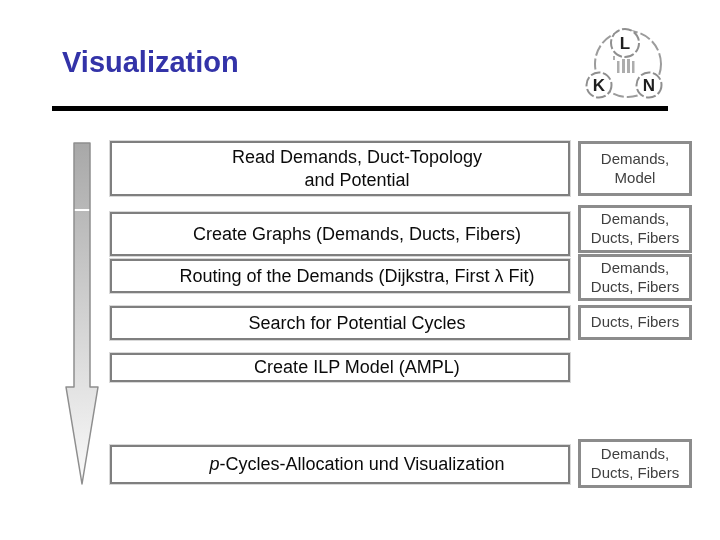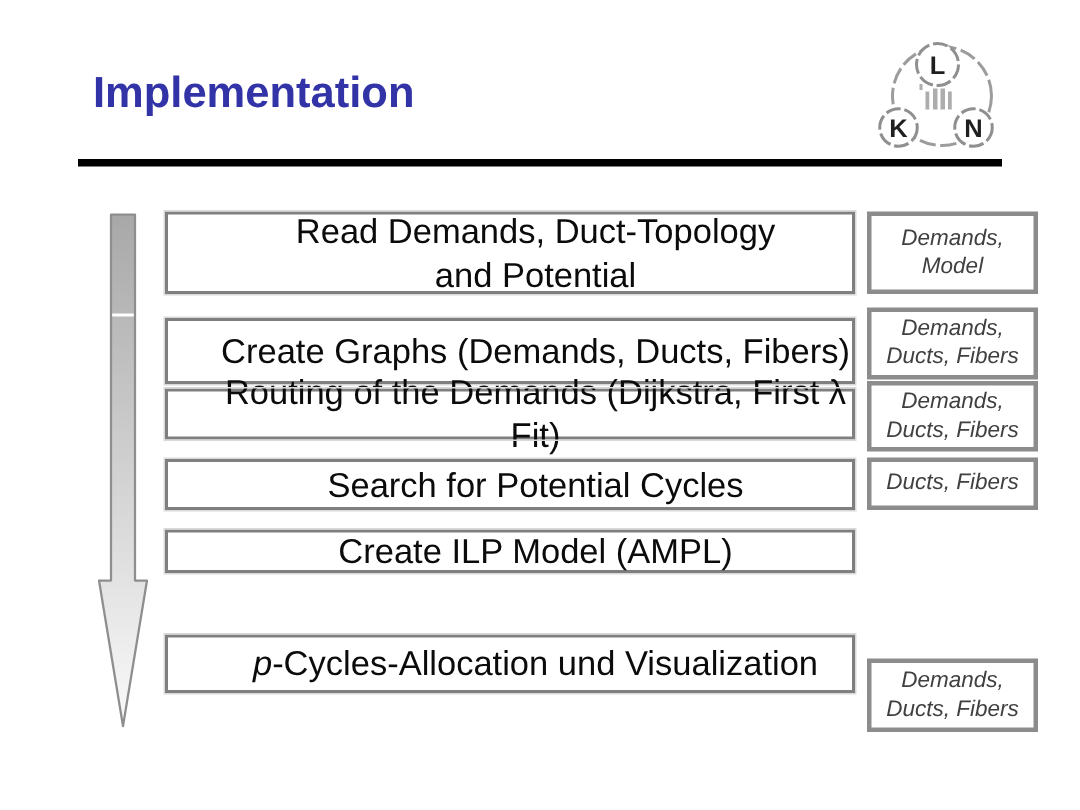--- a/index.html
+++ b/index.html
@@ -13,38 +13,38 @@
   }
   .rule{
     position:absolute;left:52px;top:106px;width:616px;height:5px;background:#000000;
   }
   .logo{position:absolute;left:585px;top:15px;}
   .arrow{position:absolute;left:64px;top:142px;}
   .fbox{
     position:absolute;left:110px;width:460px;box-sizing:border-box;
     border:2px solid #7f7f7f;outline:1px solid #d9d9d9;background:#ffffff;
     display:flex;flex-direction:column;justify-content:center;align-items:center;
-    text-align:center;font-size:23px;color:#0b0b0b;line-height:1.25;padding-left:34px;
+    text-align:center;font-size:18px;color:#0b0b0b;line-height:1.25;padding-left:34px;
   }
   .obox{
     position:absolute;left:578px;width:114px;box-sizing:border-box;
     border:3px solid #8c8c8c;background:#ffffff;
     display:flex;flex-direction:column;justify-content:center;align-items:center;
-    text-align:center;font-size:15px;color:#404040;line-height:1.25;font-style:italic;
+    text-align:center;font-size:15px;color:#404040;line-height:1.25;
   }
   .ln{display:block;}
   .it{font-style:italic;}
   svg text{font-family:"Liberation Sans",sans-serif;font-weight:bold;fill:#1f1f1f;}
 </style>
 </head>
 <body>
 
 <div class="slide">
 
-  <h1 class="title">Implementation</h1>
+  <h1 class="title">Visualization</h1>
 
   <div class="rule"></div>
 
   <svg class="logo" width="82" height="86" viewBox="0 0 82 86">
     <circle cx="43" cy="49" r="33" fill="none" stroke="#9c9c9c" stroke-width="2" stroke-dasharray="11 3"></circle>
     <g fill="#adadad">
       <rect x="28" y="41" width="2" height="4"></rect>
       <rect x="32" y="46" width="2.5" height="12"></rect>
       <rect x="37" y="44" width="3" height="14"></rect>
       <rect x="42" y="44" width="3" height="14"></rect>
@@ -84,21 +84,21 @@
 
   <div class="fbox" style="top:259px;height:34px">
     <span class="ln">Routing of the Demands (Dijkstra, First λ Fit)</span>
   </div>
 
   <div class="fbox" style="top:353px;height:29px">
     <span class="ln">Create ILP Model (AMPL)</span>
   </div>
 
 
-  <div class="fbox" style="top:423px;height:39px">
+  <div class="fbox" style="top:445px;height:39px">
     <span class="ln"><i class="it">p</i><span>-Cycles-Allocation und Visualization</span></span>
   </div>
 
   <div class="obox" style="top:141px;height:55px">
     <span class="ln">Demands,</span>
     <span class="ln">Model</span>
   </div>
 
   <div class="obox" style="top:205px;height:48px">
     <span class="ln">Demands,</span>

